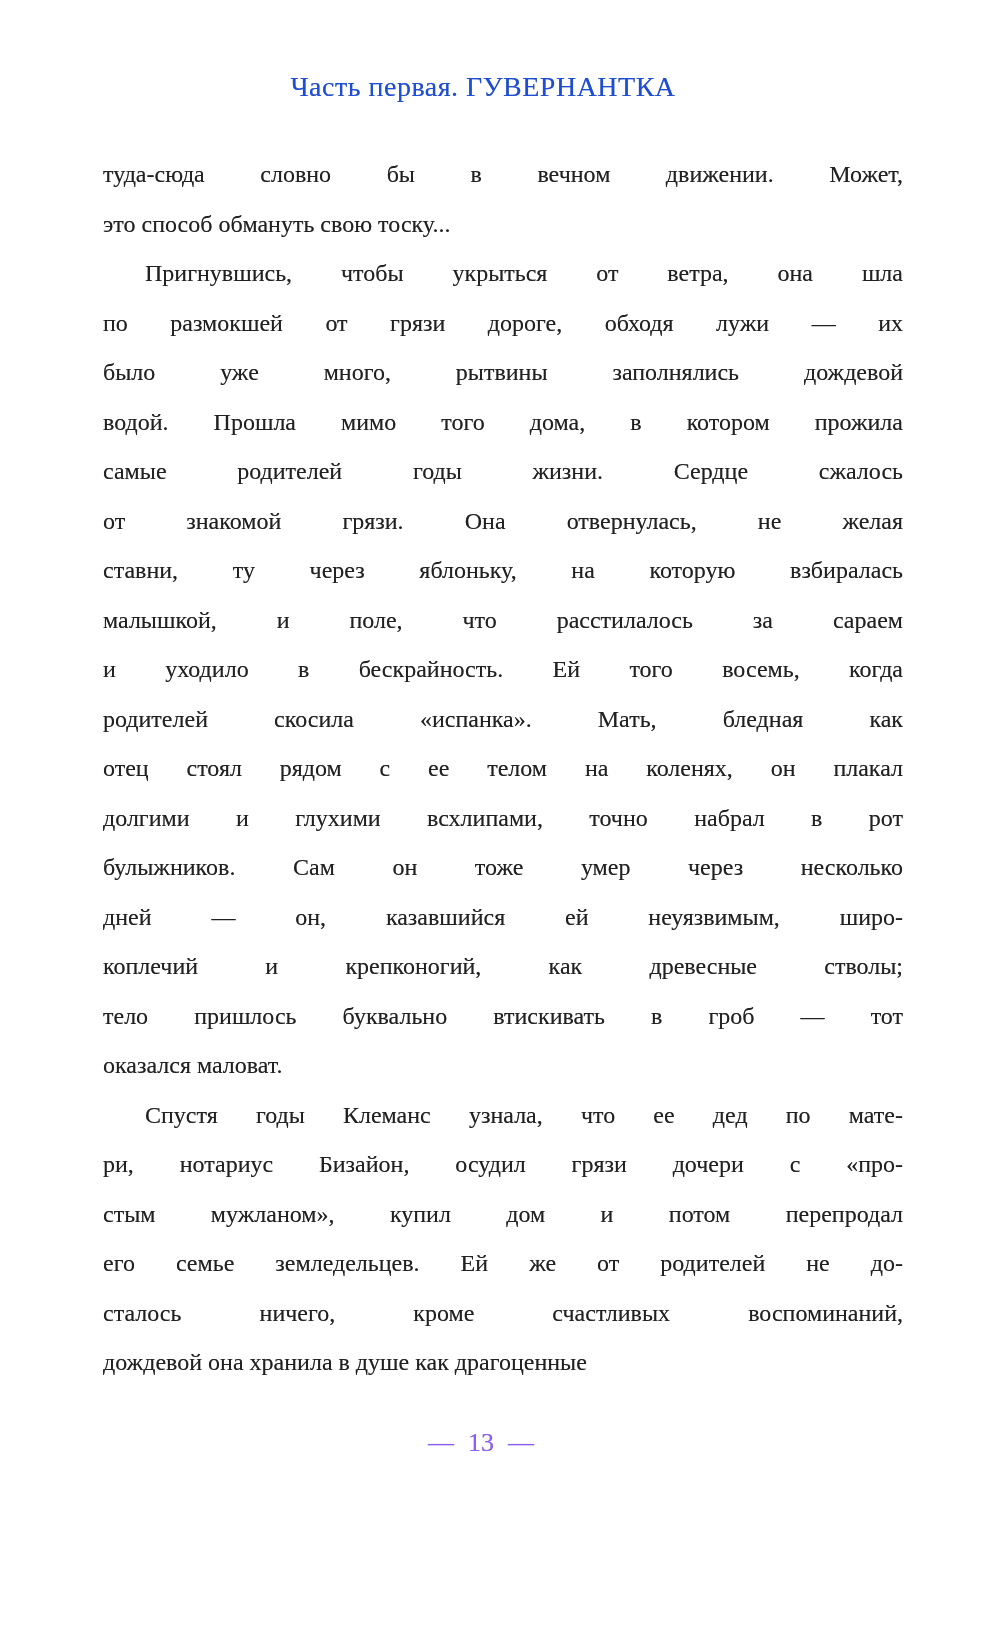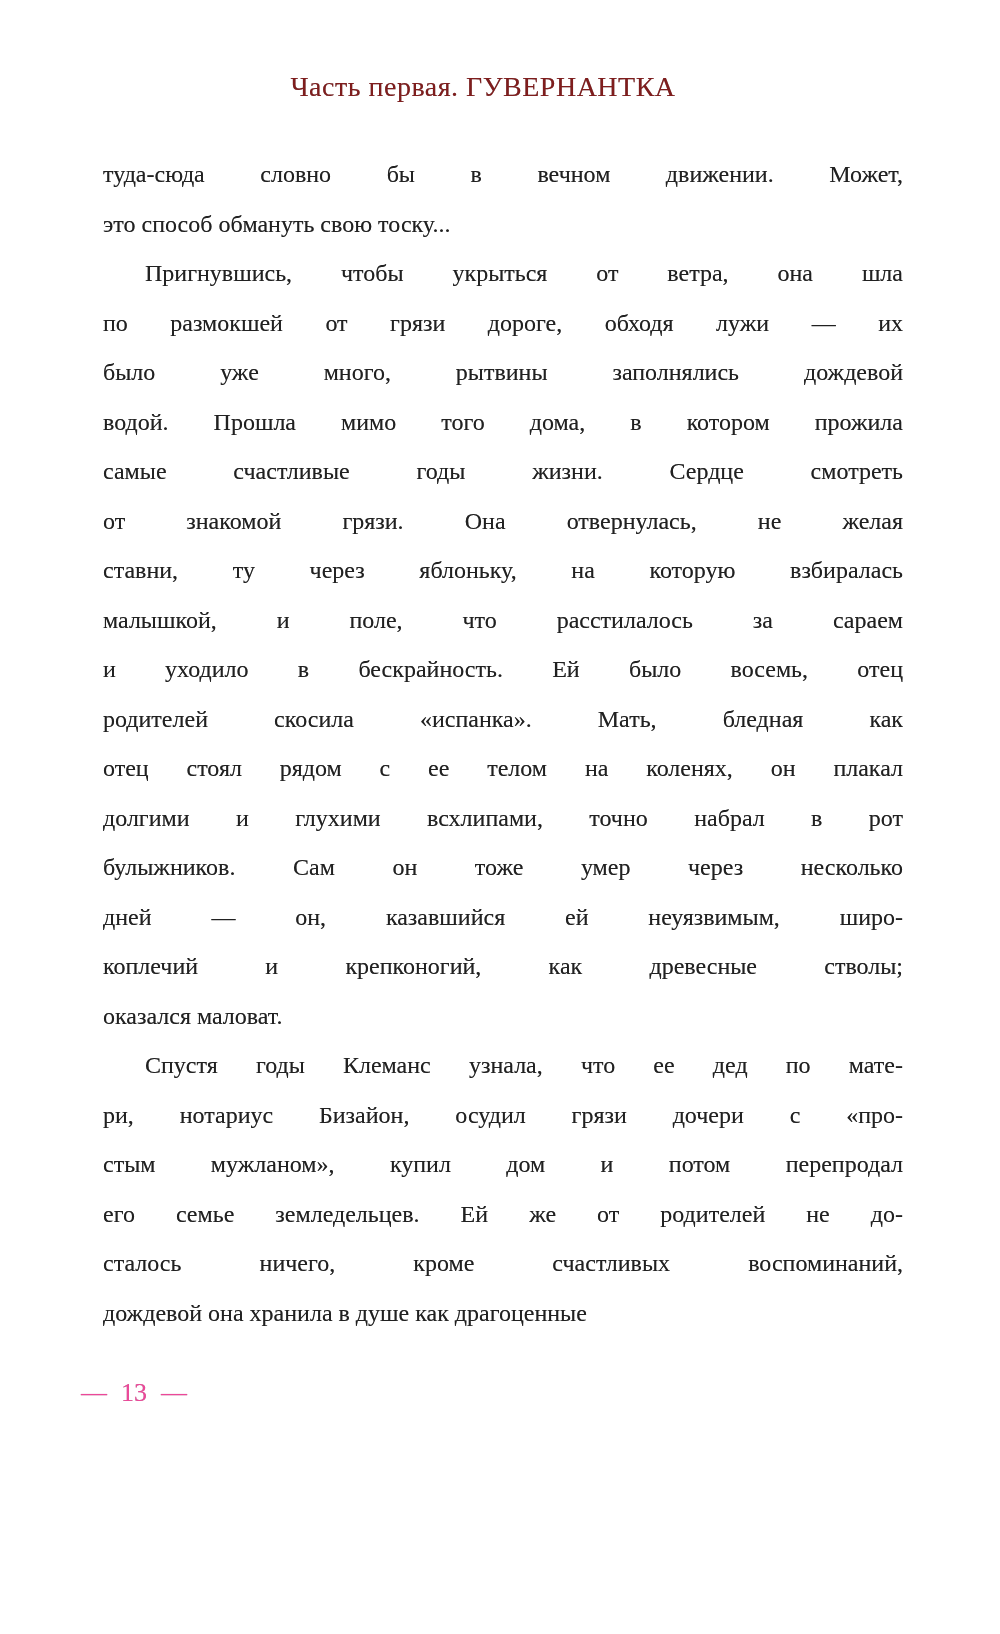--- a/index.html
+++ b/index.html
@@ -18,21 +18,21 @@
   }
   .running-head {
     padding-top: 70px;
     width: 800px;
     margin-left: 103px;
     transform: translateX(-20px);
     text-align: center;
     font-size: 28px;
     line-height: 34px;
     letter-spacing: 0.5px;
-    color: #7f1d1d;
+    color: #1d4ed8;
     text-shadow: 0 0 0.6px rgba(40,40,40,0.45);
   }
   .text-block {
     width: 800px;
     margin-left: 103px;
     margin-top: 46px;
   }
   .line {
     font-size: 24px;
     line-height: 49.5px;
@@ -48,24 +48,24 @@
     text-align-last: justify;
   }
   .line.indent {
     text-indent: 42px;
   }
   .footer {
     width: 800px;
     margin-left: 103px;
     margin-top: 40px;
     transform: translateX(-22px);
-    text-align: left;
+    text-align: center;
     font-size: 26px;
     line-height: 30px;
-    color: #ec4899;
+    color: #8b5cf6;
     text-shadow: 0 0 0.6px rgba(40,40,40,0.4);
   }
   .footer .pgnum {
     display: inline-block;
     margin: 0 14px;
   }
   .footer .dash {
     display: inline-block;
   }
 </style>
@@ -76,31 +76,32 @@
 
   <div class="running-head">Часть первая. ГУВЕРНАНТКА</div>
 
   <div class="text-block">
       <div class="line just">туда-сюда словно бы в вечном движении. Может,</div>
       <div class="line">это способ обмануть свою тоску...</div>
       <div class="line indent just">Пригнувшись, чтобы укрыться от ветра, она шла</div>
       <div class="line just">по размокшей от грязи дороге, обходя лужи — их</div>
       <div class="line just">было уже много, рытвины заполнялись дождевой</div>
       <div class="line just">водой. Прошла мимо того дома, в котором прожила</div>
-      <div class="line just">самые счастливые годы жизни. Сердце смотреть</div>
+      <div class="line just">самые родителей годы жизни. Сердце сжалось</div>
       <div class="line just">от знакомой грязи. Она отвернулась, не желая</div>
       <div class="line just">ставни, ту через яблоньку, на которую взбиралась</div>
       <div class="line just">малышкой, и поле, что расстилалось за сараем</div>
-      <div class="line just">и уходило в бескрайность. Ей было восемь, отец</div>
+      <div class="line just">и уходило в бескрайность. Ей того восемь, когда</div>
       <div class="line just">родителей скосила «испанка». Мать, бледная как</div>
       <div class="line just">отец стоял рядом с ее телом на коленях, он плакал</div>
       <div class="line just">долгими и глухими всхлипами, точно набрал в рот</div>
       <div class="line just">булыжников. Сам он тоже умер через несколько</div>
       <div class="line just">дней — он, казавшийся ей неуязвимым, широ-</div>
       <div class="line just">коплечий и крепконогий, как древесные стволы;</div>
+      <div class="line just">тело пришлось буквально втискивать в гроб — тот</div>
       <div class="line">оказался маловат.</div>
       <div class="line indent just">Спустя годы Клеманс узнала, что ее дед по мате-</div>
       <div class="line just">ри, нотариус Бизайон, осудил грязи дочери с «про-</div>
       <div class="line just">стым мужланом», купил дом и потом перепродал</div>
       <div class="line just">его семье земледельцев. Ей же от родителей не до-</div>
       <div class="line just">сталось ничего, кроме счастливых воспоминаний,</div>
       <div class="line">дождевой она хранила в душе как драгоценные</div>
     </div>
 
   <div class="footer">

